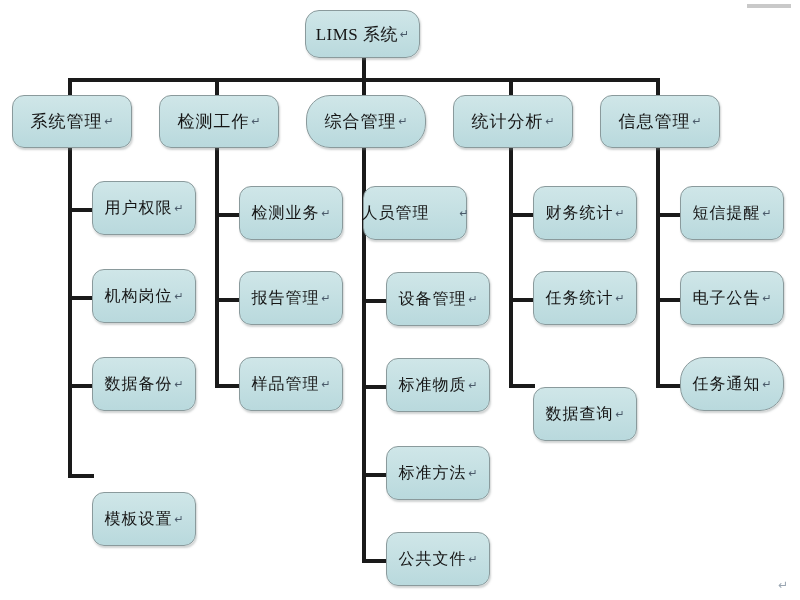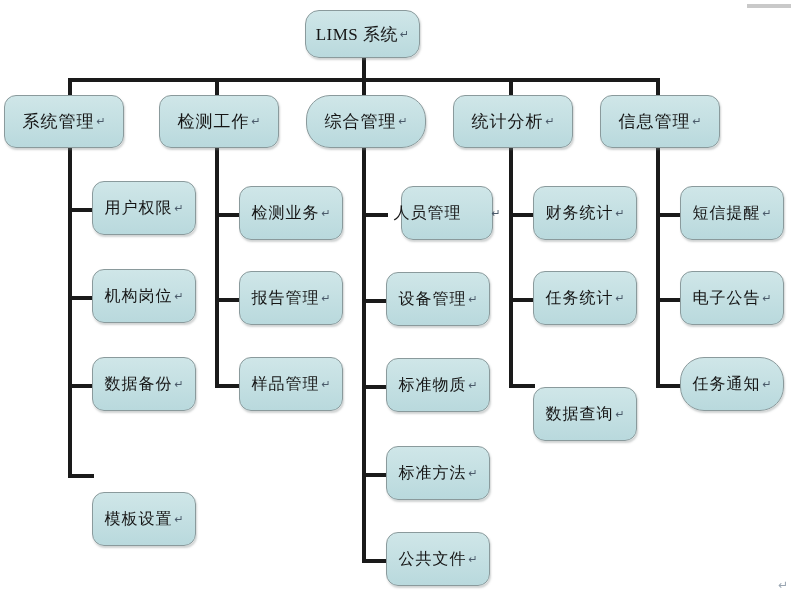--- a/index.html
+++ b/index.html
@@ -122,21 +122,21 @@
   <div class="line v" style="left:656px; top:148px; height:240px;"></div>
   <div class="line h" style="left:656px; top:213px; width:26px;"></div>
   <div class="line h" style="left:656px; top:298px; width:26px;"></div>
   <div class="line h" style="left:656px; top:384px; width:26px;"></div>
 
   <div class="node root" style="left:305px; top:10px; width:115px; height:48px;">
     <span class="node-label">LIMS 系统</span>
       <span class="pilcrow">↵</span>
   </div>
 
-  <div class="node level2" style="left:4px; top:95px; width:120px; height:53px;">
+  <div class="node level2" style="left:12px; top:95px; width:120px; height:53px;">
     <span class="node-label">系统管理</span>
       <span class="pilcrow">↵</span>
   </div>
   <div class="node level2" style="left:159px; top:95px; width:120px; height:53px;">
     <span class="node-label">检测工作</span>
       <span class="pilcrow">↵</span>
   </div>
   <div class="node level2" style="left:306px; top:95px; width:120px; height:53px;border-radius:24px;">
     <span class="node-label">综合管理</span>
       <span class="pilcrow">↵</span>
@@ -173,21 +173,21 @@
   </div>
   <div class="node level3" style="left:239px; top:271px; width:104px; height:54px;">
     <span class="node-label">报告管理</span>
       <span class="pilcrow">↵</span>
   </div>
   <div class="node level3" style="left:239px; top:357px; width:104px; height:54px;">
     <span class="node-label">样品管理</span>
       <span class="pilcrow">↵</span>
   </div>
 
-  <div class="node level3" style="left:401px; top:186px; width:92px; height:54px;gap:28px;">
+  <div class="node level3" style="left:363px; top:186px; width:104px; height:54px;gap:28px;">
     <span class="node-label">人员管理</span>
       <span class="pilcrow">↵</span>
   </div>
   <div class="node level3" style="left:386px; top:272px; width:104px; height:54px;">
     <span class="node-label">设备管理</span>
       <span class="pilcrow">↵</span>
   </div>
   <div class="node level3" style="left:386px; top:358px; width:104px; height:54px;">
     <span class="node-label">标准物质</span>
       <span class="pilcrow">↵</span>

